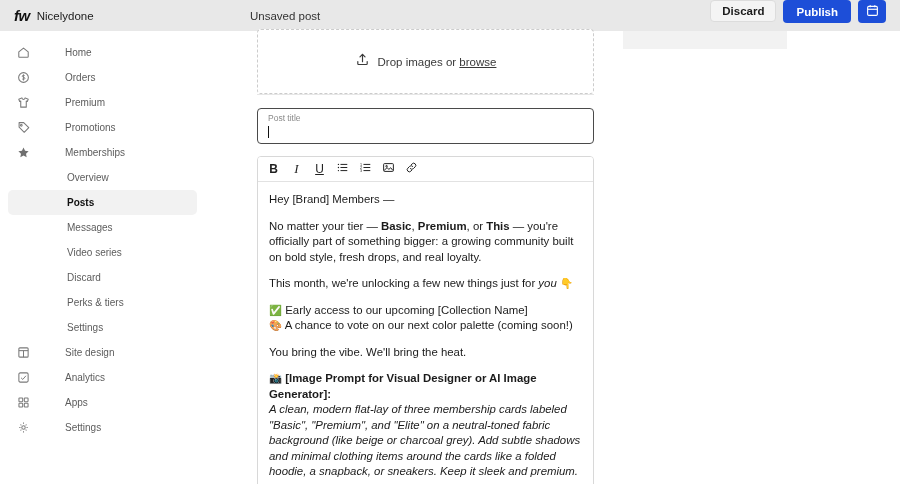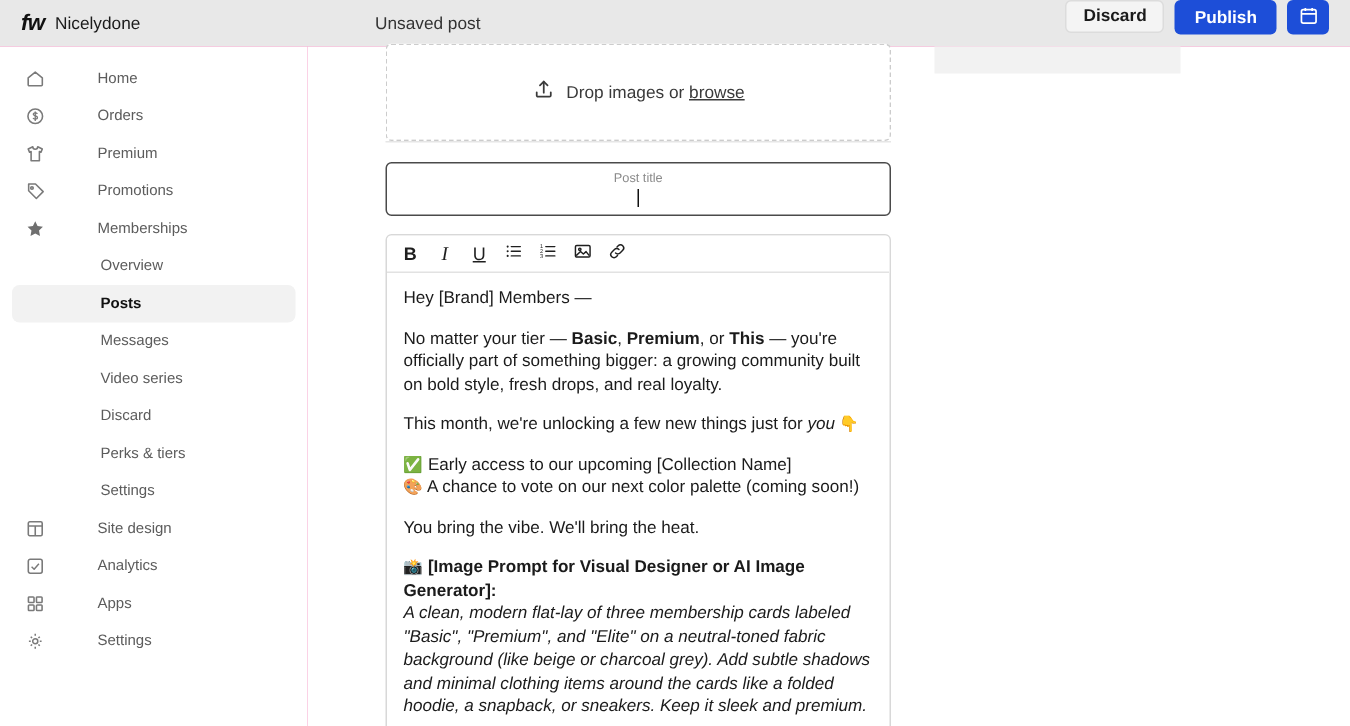--- a/index.html
+++ b/index.html
@@ -93,21 +93,21 @@
   .dropzone-text u { text-decoration: underline; text-align: right; }
 
   .section-title {
     font-size: 14.5px; font-weight: bold; color: #111;
     margin: 25px 0 7px 0;
   }
   .divider { height: 1px; background: #e6e6e6; margin-bottom: 13px; }
 
   .title-field {
     height: 36px; border: 1px solid #4a4a4a; border-radius: 4px;
-    padding: 4px 10px 0 10px; position: relative; background:#fff;text-align:center;
+    padding: 4px 10px 0 10px; position: relative; background:#fff;
   }
   .title-label { font-size: 8.5px; color: #8a8a8a; line-height: 11px; }
   .title-caret {
     display: inline-block; width: 1px; height: 12px; background: #111;
     margin-top: 2px;
   }
 
   .editor {
     margin-top: 12px; border: 1px solid #d8d8d8; border-radius: 4px;
     background: #fff; overflow: hidden;

